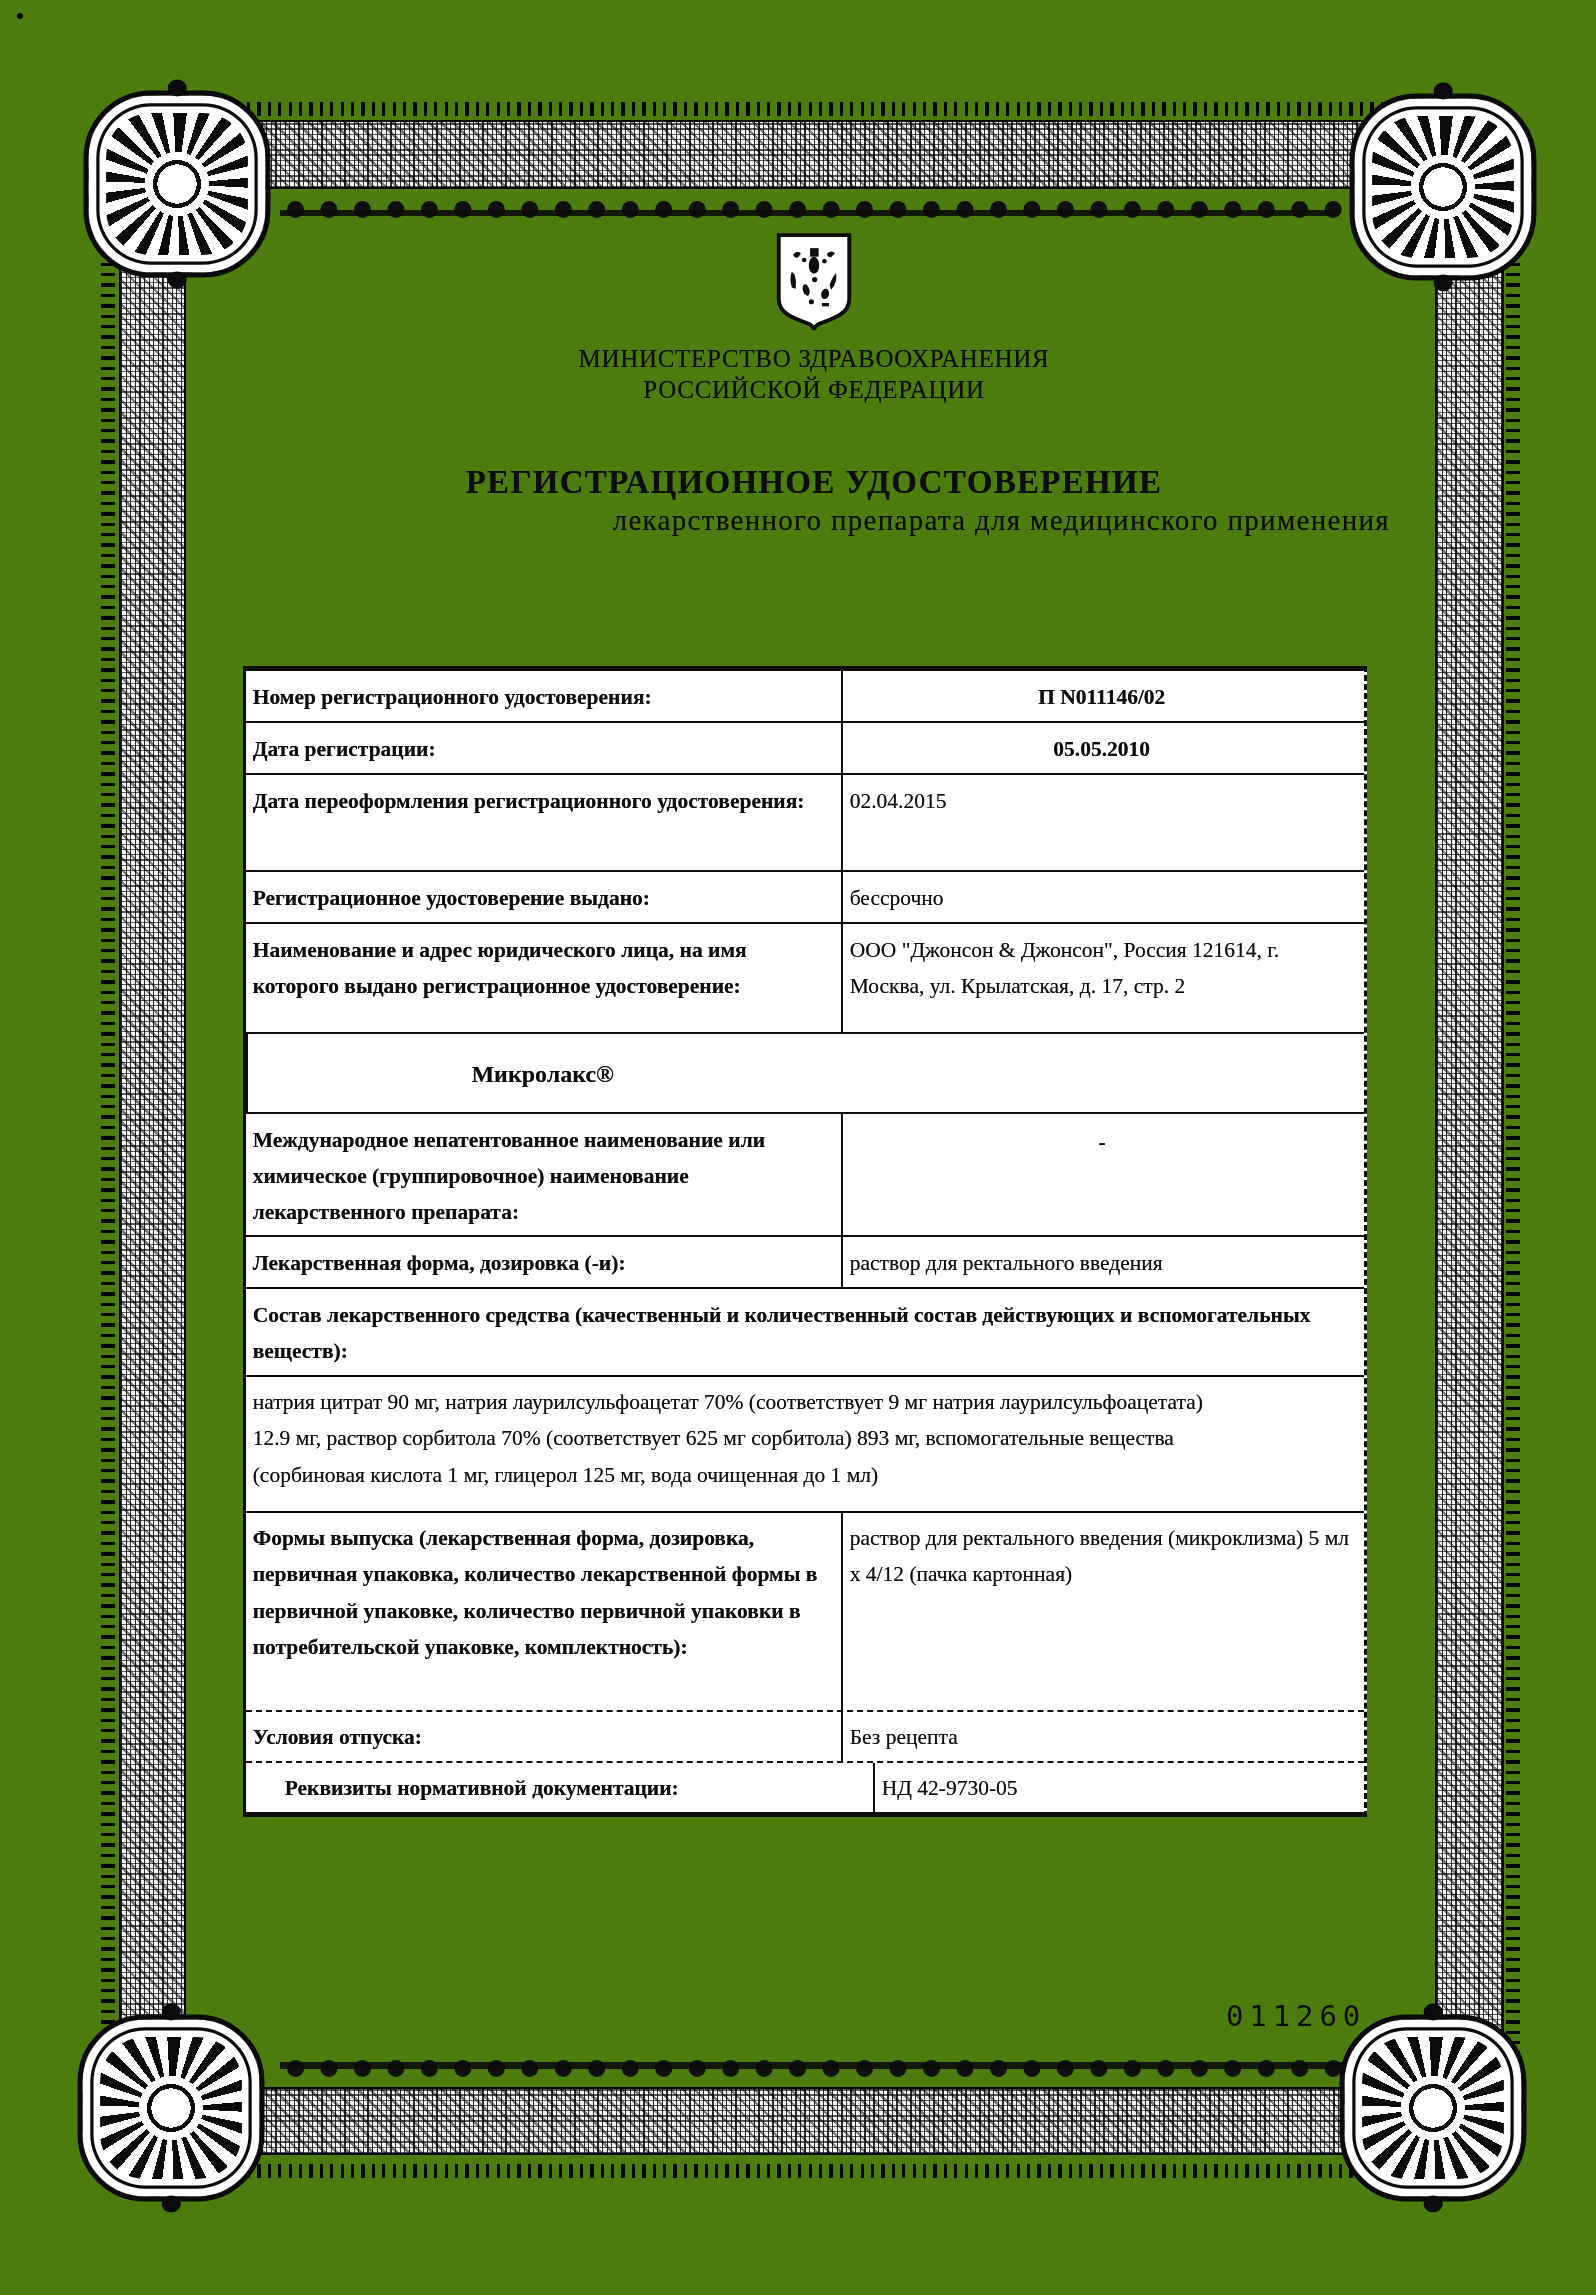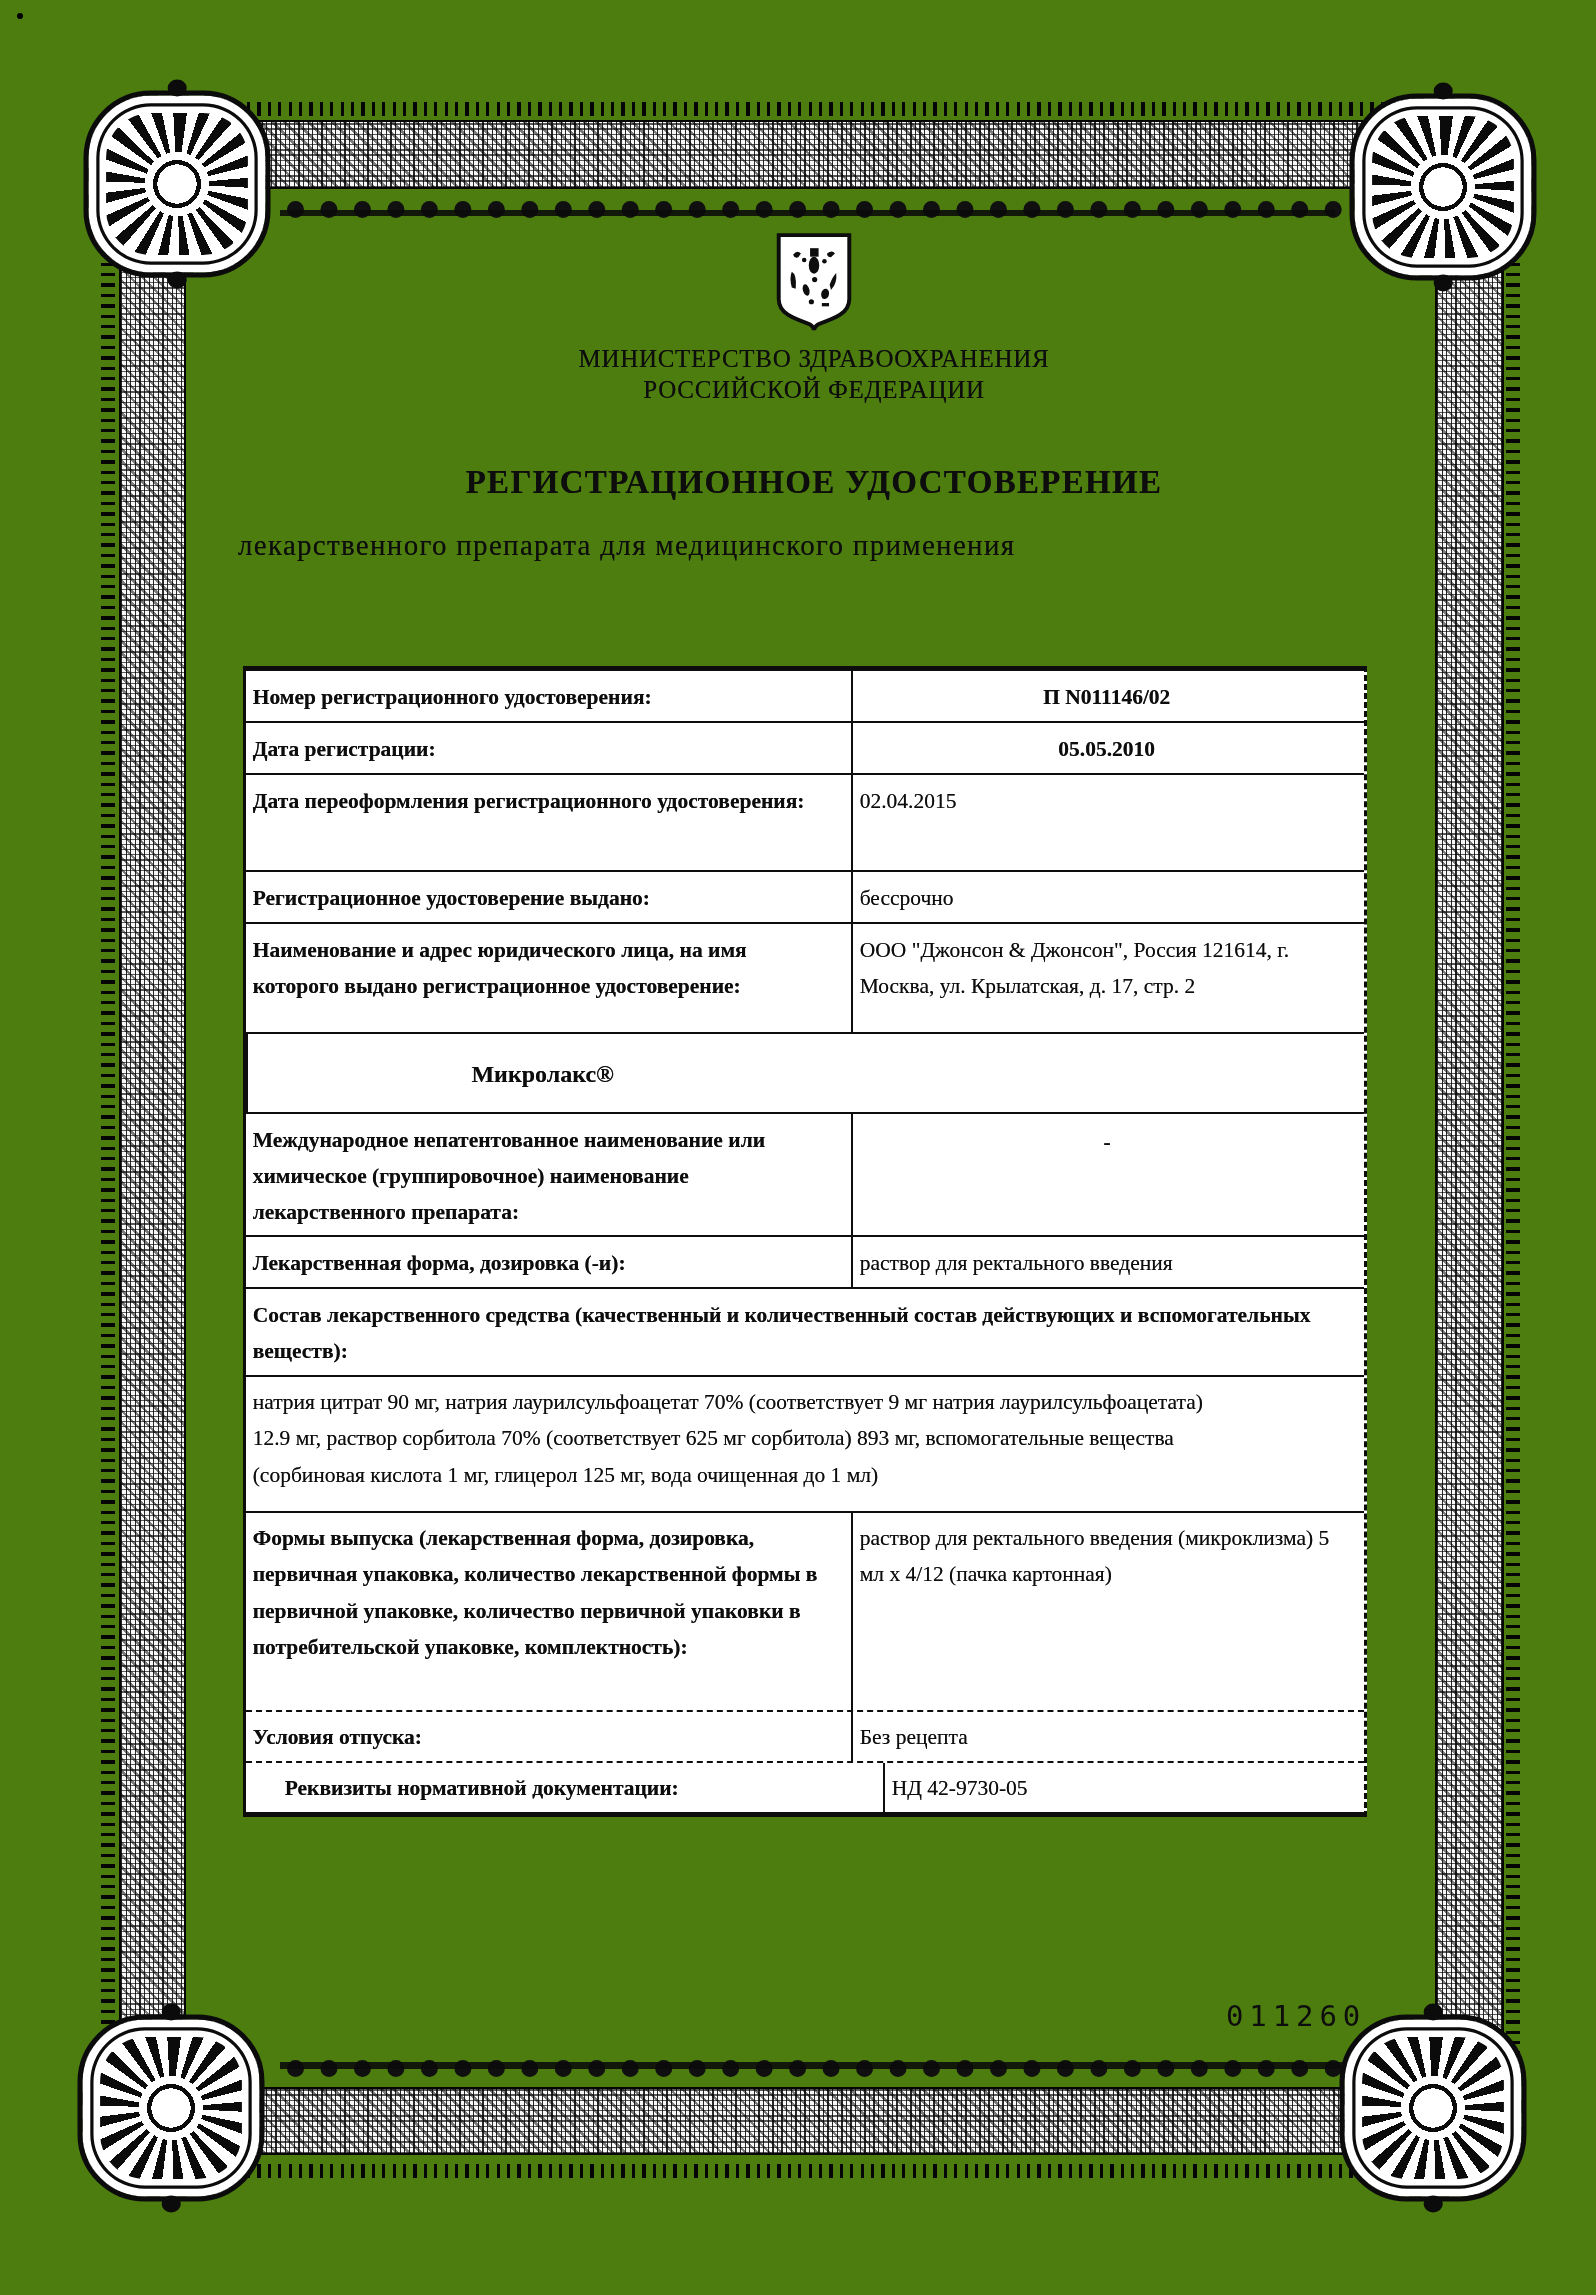--- a/index.html
+++ b/index.html
@@ -67,27 +67,27 @@
   .speck { position:absolute; left:17px; top:13px; width:5.9px; height:5.9px; background:#000; border-radius:50%; }
 
   
   .content { position:absolute; left:238px; top:0; width:1152px; height:2295px;
              text-shadow:0 0 0.4px rgba(10,10,10,.65); }
   .arms { position:absolute; top:232px; left:50%; transform:translateX(-50%); width:81px; height:99px; }
   .ministry { position:absolute; top:344px; width:100%; text-align:center;
               font-size:25px; letter-spacing:0.7px; line-height:1.22; }
   .doc-title { position:absolute; top:464px; width:100%; text-align:center;
                font-size:33px; font-weight:bold; letter-spacing:1.3px; }
-  .doc-subtitle { position:absolute; top:529px; width:100%; text-align:left;
+  .doc-subtitle { position:absolute; top:504px; width:100%; text-align:right;
                   font-size:29px; letter-spacing:1.3px; }
 
   .reg-table { position:absolute; top:666px; left:5.2px; width:1118px;
                border:3.3px solid #0d0d0d; border-top-width:5.2px; border-bottom-width:5.2px;
                border-right-style:dashed; background:#fff; }
-  .trow { display:grid; grid-template-columns:595px 1fr; border-bottom:2.6px solid #0d0d0d;gap:10px; }
+  .trow { display:grid; grid-template-columns:595px 1fr; border-bottom:2.6px solid #0d0d0d; }
   .trow.full { display:block; }
   .trow:last-child { border-bottom:none;padding-left:32px; }
   .trow.dashed-sep { border-bottom-style:dashed; }
   .cell { padding:7.8px 10.4px 5.2px 6.5px; font-size:21.5px; line-height:1.68; }
   .cell.label { font-weight:bold; }
   .cell.value { border-left:2.6px solid #0d0d0d; }
   .trow.full .cell { border-left:none; }
   .cell.vcap { display:flex; align-items:center; justify-content:center;
                text-align:center; font-weight:bold; }
   .cell.brand { font-size:24px; }

